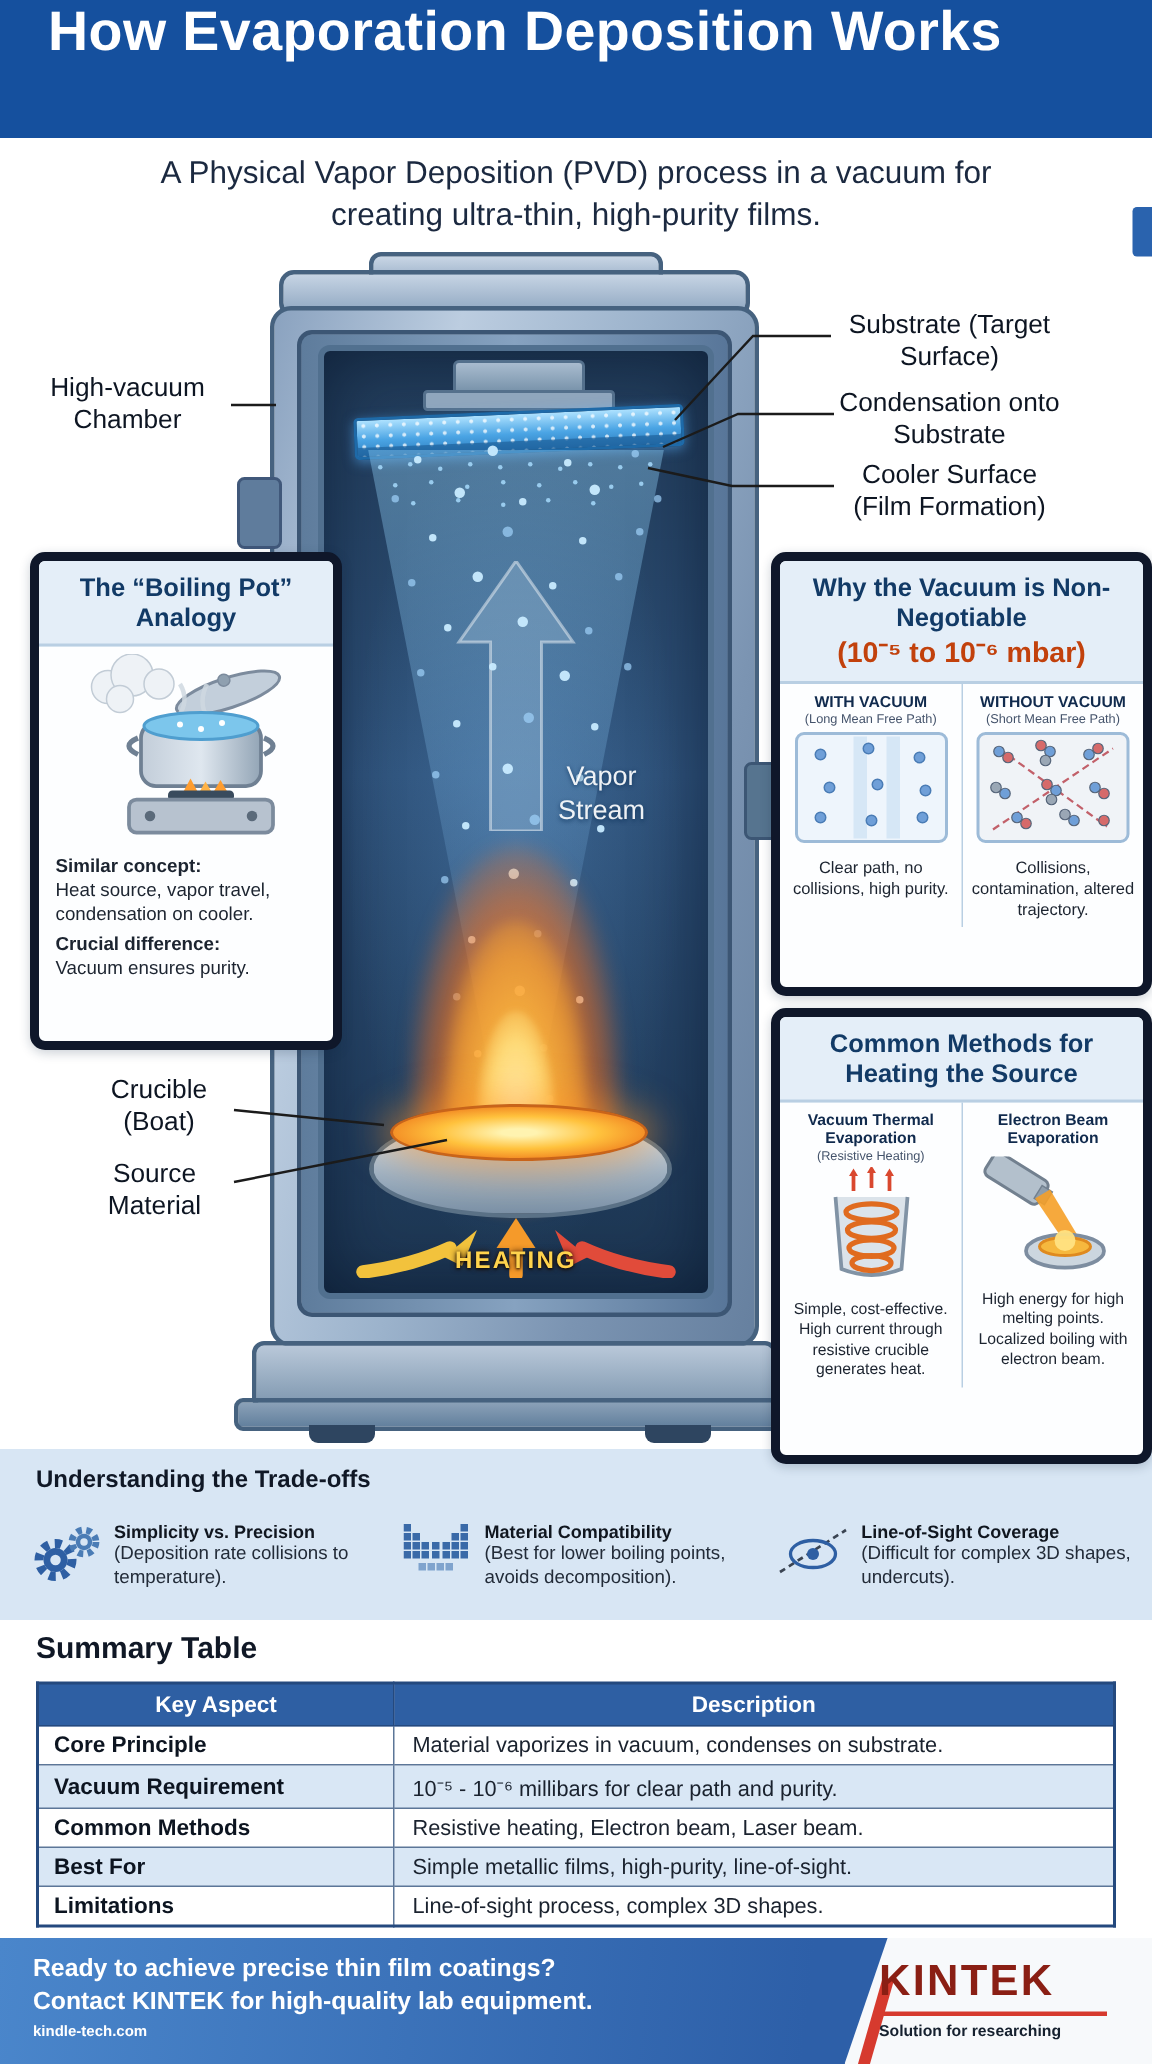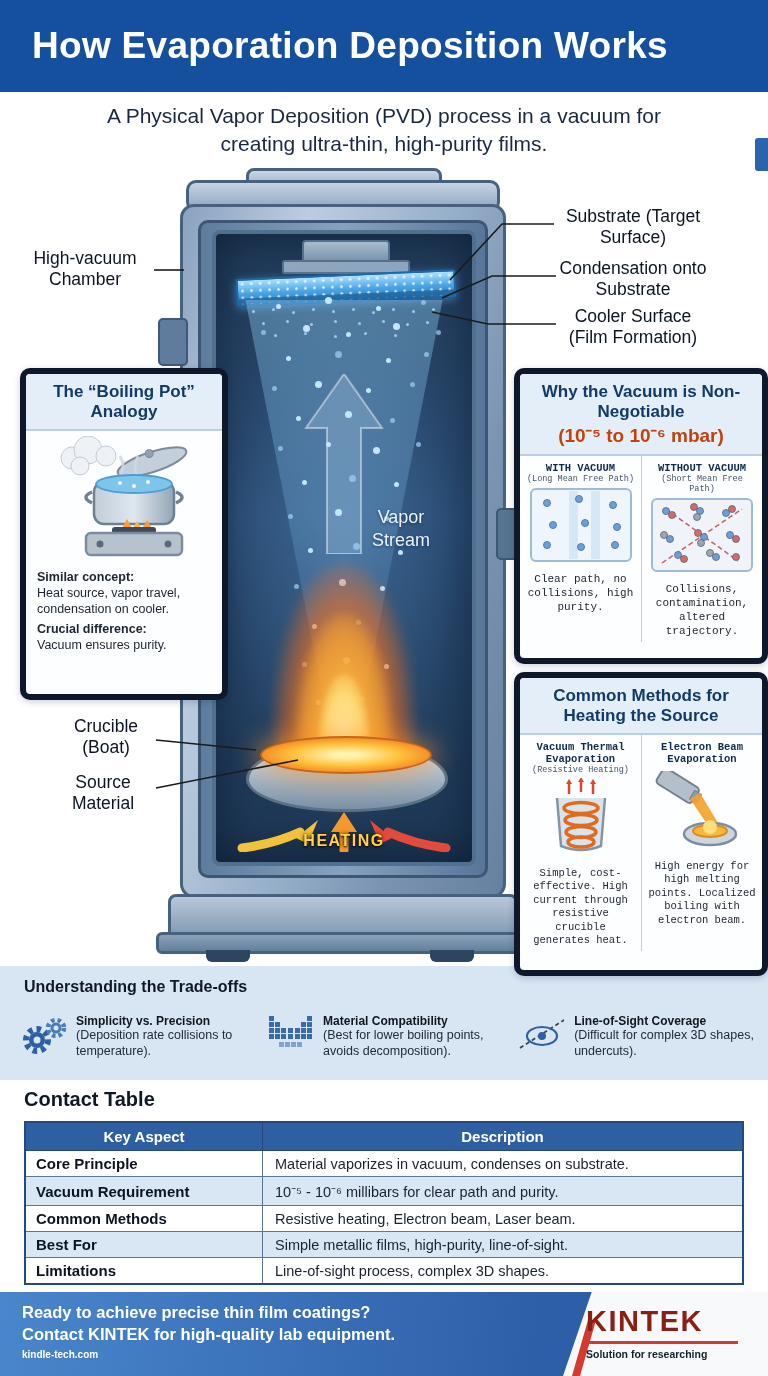--- a/index.html
+++ b/index.html
@@ -1,20 +1,20 @@
 <!DOCTYPE html>
 <html><head>
 <meta charset="utf-8">
 <style>
   html,body{margin:0;padding:0;background:#ffffff;}
   .page{position:relative;width:768px;height:1376px;background:#fff;overflow:hidden;
         font-family:"Liberation Sans", sans-serif;color:#14202e;}
 
   
-  .hdr{position:absolute;left:0;top:0;width:768px;height:92px;background:#15509e;display:flex;align-items:center;}
+  .hdr{position:absolute;left:0;top:0;width:768px;height:92px;background:#15509e;display:flex;}
   .hdr h1{margin:0 0 0 32px;color:#fff;font-size:37px;font-weight:bold;letter-spacing:.3px;}
   .subtitle{position:absolute;top:102px;left:84px;width:600px;text-align:center;font-size:21px;
             font-weight:500;color:#1b2940;line-height:1.32;}
   .edge-tab{position:absolute;right:0;top:138px;width:13px;height:33px;background:#2a63ae;border-radius:3px 0 0 3px;}
 
   
   .scene{position:absolute;left:0;top:168px;width:768px;height:800px;z-index:1;}
   .cap{position:absolute;left:246px;top:0;width:190px;height:18px;border:3px solid #46627f;border-radius:8px 8px 0 0;
        background:linear-gradient(#c9d6e5,#94abc4);}
   .flange{position:absolute;left:186px;top:12px;width:308px;height:26px;border:3px solid #46627f;border-radius:10px;
@@ -103,21 +103,21 @@
   .panel{position:absolute;background:#fdfeff;border:6px solid #0f172a;border-radius:10px;z-index:5;
        box-shadow:0 2px 7px rgba(20,40,70,.22);overflow:hidden;}
   .panel-hd{background:#e4eef8;border-bottom:2px solid #b9cfe3;padding:8px 6px 6px;text-align:center;
        font-weight:bold;font-size:17px;color:#123a66;line-height:1.2;}
   .analogy{left:20px;top:368px;width:196px;height:320px;}
   .pot-svg{display:block;margin:5px auto 0;}
   .an-text{padding:2px 11px 8px;font-size:12.5px;line-height:1.3;color:#1c2430;}
   .an-text .tl{font-weight:bold;margin-top:3px;}
   .vacuum{left:514px;top:368px;width:242px;height:284px;}
   .vac-sub{font-weight:bold;font-size:19px;color:#c2410c;margin-top:2px;}
-  .cols{display:flex;font-family:Liberation Mono, monospace;}
+  .cols{display:flex;}
   .col{width:50%;padding:6px 4px 4px;text-align:center;box-sizing:border-box;}
   .col + .col{border-left:1px solid #b9cfe3;}
   .col-h{font-weight:bold;font-size:10.5px;color:#102a4d;}
   .col-s{font-size:8.5px;color:#44536b;margin-bottom:3px;}
   .col-hd2{min-height:30px;}
   .col-cap{font-size:11px;color:#1c2430;line-height:1.28;margin-top:4px;}
   .methods{left:514px;top:672px;width:242px;height:292px;}
   .methods .col-cap{font-size:10.5px;}
 
   
@@ -434,21 +434,21 @@
         </svg>
         <div>
           <div class="to-label">Line-of-Sight Coverage</div>
           <div class="to-text">(Difficult for complex 3D shapes, undercuts).</div>
         </div>
       </div>
     </div>
   </section>
 
   <section class="summary">
-    <h2 class="sum-title">Contact Table</h2>
+    <h2 class="sum-title">Summary Table</h2>
     <table class="sum">
       <thead>
         <tr>
           <th class="c1">Key Aspect</th>
           <th>Description</th>
         </tr>
       </thead>
       <tbody>
         <tr class="plain">
           <td class="k">Core Principle</td>

